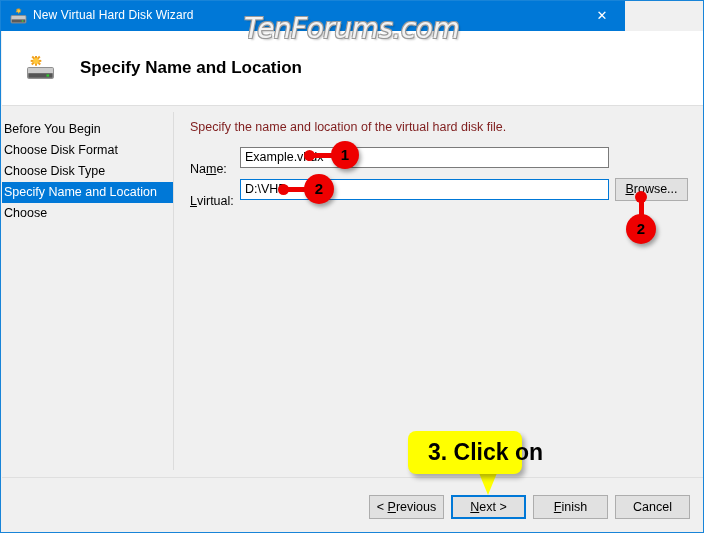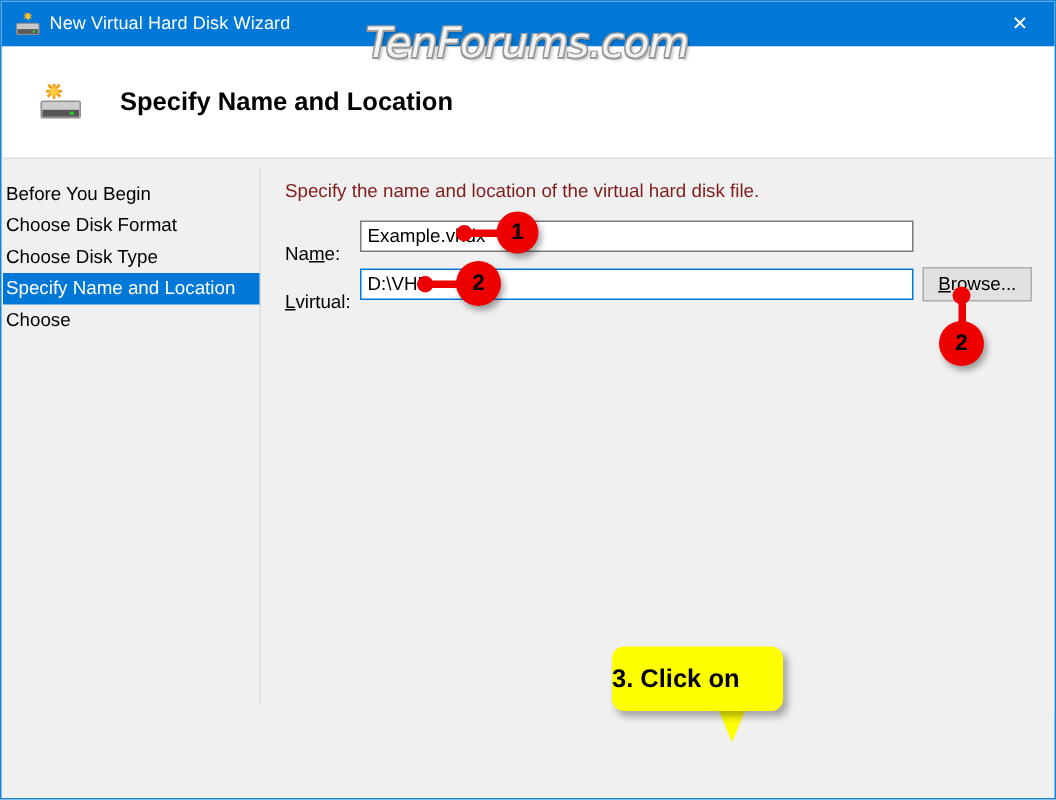--- a/index.html
+++ b/index.html
@@ -22,21 +22,21 @@
     box-sizing: border-box;
     border: 1px solid #1884d8;
     background: #f0f0f0;
     overflow: hidden;
   }
 
   
   #titlebar {
     position: absolute;
     left: 0; top: 0;
-    width: 702px;
+    width: 624px;
     height: 30px;
     background: #0078d7;
     overflow: hidden;
   }
   #title-icon {
     position: absolute;
     left: 9px; top: 7px;
     width: 17px; height: 17px;
   }
   #title-text {
@@ -276,24 +276,25 @@
     background: #ffff00;
     border-radius: 8px;
     z-index: 35;
     box-shadow: 3px 4px 5px rgba(0,0,0,.30);
   }
   #callout-text {
     position: absolute;
     left: 0; top: 0;
     width: 114px; height: 43px;
     line-height: 43px;
-    font-size: 17px;
+    font-size: 23px;
     font-weight: bold;
     color: #000000;
     white-space: nowrap;
+    padding-left: 20px;
   }
   #callout-tail {
     position: absolute;
     left: 478px; top: 472px;
     width: 0; height: 0;
     border-left: 9px solid transparent;
     border-right: 9px solid transparent;
     border-top: 22px solid #ffff00;
     z-index: 34;
   }
@@ -365,20 +366,26 @@
       <div class="textbox" id="name-input">Example.vhdx</div>
 
       <div class="field-label" id="location-label"><u>L</u><span>virtual:</span></div>
 
       <div class="textbox" id="location-input">D:\VHD</div>
 
       <div id="browse-btn"><u>B</u><span>rowse...</span></div>
     </div>
   </div>
 
+  <div id="footer">
+    <div class="dlg-btn" id="btn-previous"><span>&lt; </span><u>P</u><span>revious</span></div>
+    <div class="dlg-btn" id="btn-next"><u>N</u><span>ext &gt;</span></div>
+    <div class="dlg-btn" id="btn-finish"><u>F</u><span>inish</span></div>
+    <div class="dlg-btn" id="btn-cancel">Cancel</div>
+  </div>
 
   <div class="dot" id="dot-1"></div>
   <div class="stem" id="stem-1"></div>
   <div class="badge" id="badge-1">1</div>
 
   <div class="dot" id="dot-2"></div>
   <div class="stem" id="stem-2"></div>
   <div class="badge" id="badge-2">2</div>
 
   <div class="dot" id="dot-3"></div>

